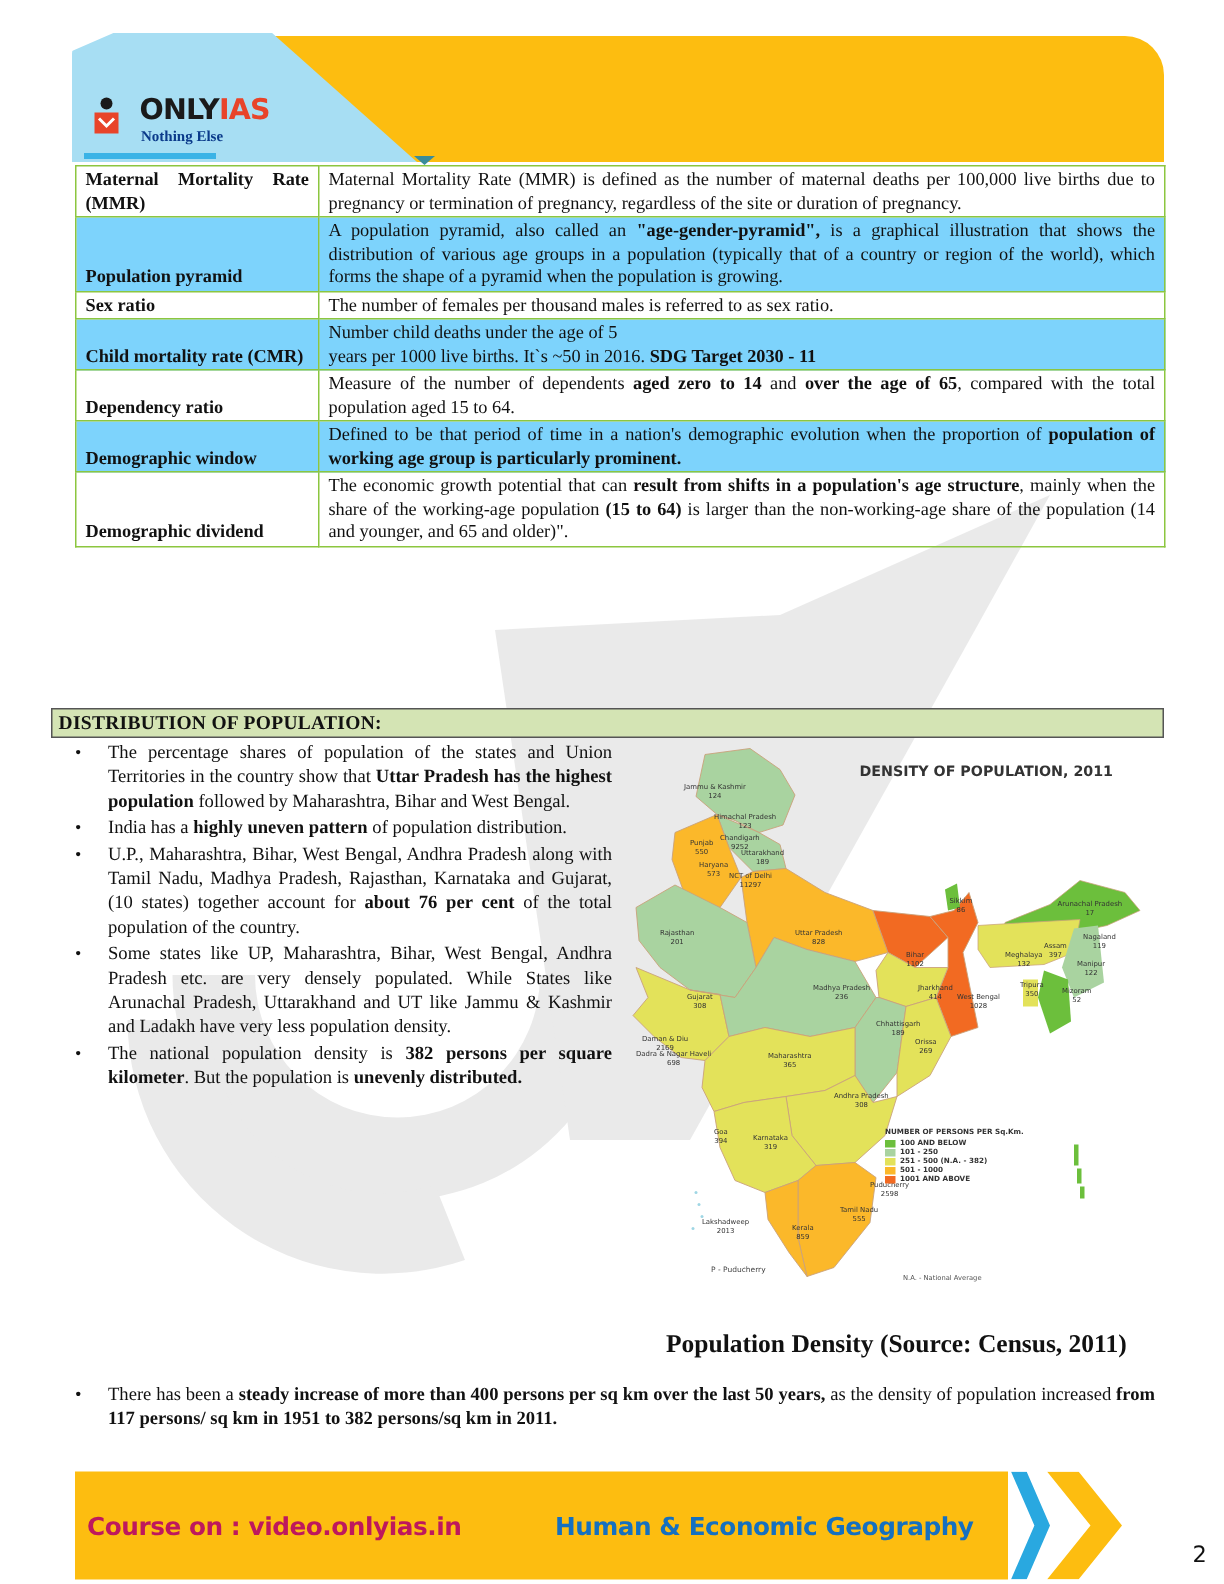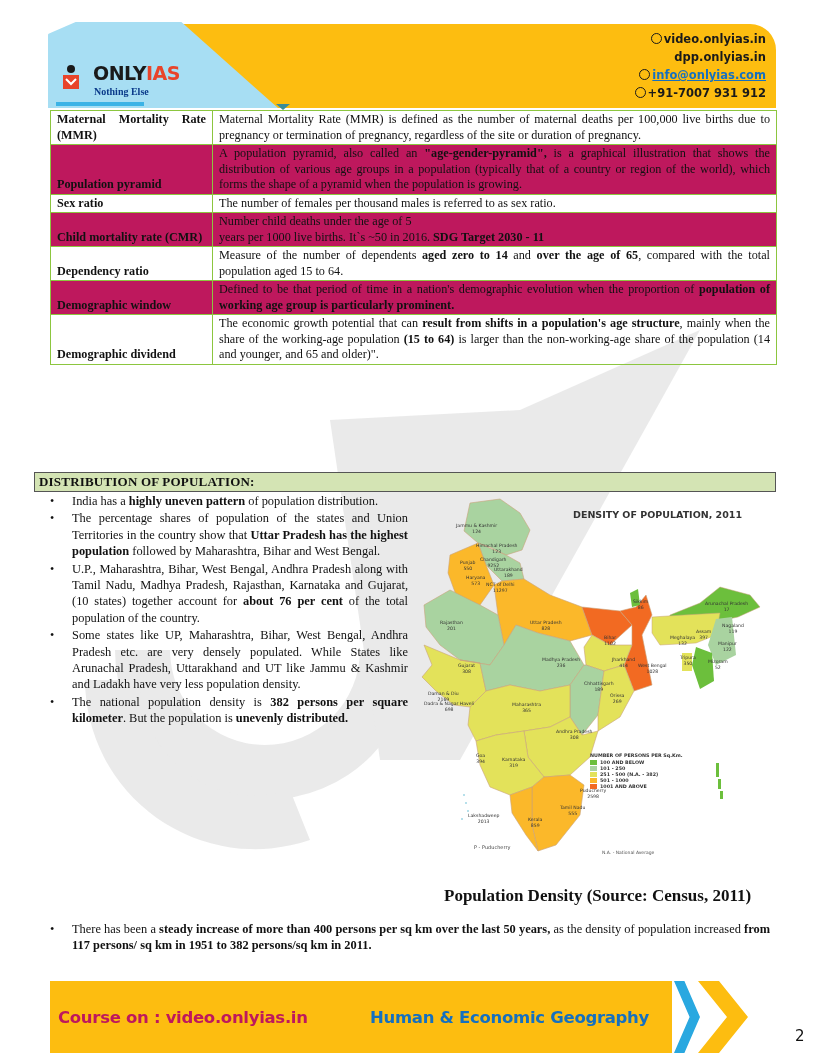--- a/index.html
+++ b/index.html
@@ -22,21 +22,21 @@
   .brand { position: absolute; left: 290px; top: 48px; font-family: "DejaVu Sans", sans-serif; font-weight: bold; font-size: 23px; color: #1570c0; letter-spacing: 0.5px; }
   .contacts { position: absolute; right: 10px; top: 8px; text-align: right; font-family: "DejaVu Sans", sans-serif; font-weight: bold; font-size: 11.5px; color: #1a1a1a; line-height: 18px; }
   .contacts .email { color: #1570c0; text-decoration: underline; }
   .contacts .ic { display: inline-block; width: 11px; height: 11px; border: 1.5px solid #1a1a1a; border-radius: 50%; margin-right: 2px; vertical-align: -1px; }
 
   
   .deftable { position: absolute; left: 50px; top: 110px; width: 727px; border-collapse: collapse; font-size: 12.2px; line-height: 15.5px; }
   .deftable td { border: 1px solid #8cc63f; padding: 1px 6px 1px 6px; vertical-align: bottom; }
   .deftable td.term { width: 162px; font-weight: bold; text-align: justify; text-align-last: left; }
   .deftable td.desc { text-align: justify; vertical-align: top; }
-  .deftable tr.alt td { background: #be185d; }
+  .deftable tr.alt td { background: #7dd3fc; }
   .deftable b { font-weight: bold; }
 
   
   .section-head { position: absolute; left: 34px; top: 472px; width: 742px; height: 20px; background: #d4e4b4; border: 1px solid #555; font-weight: bold; font-size: 13px; padding: 1px 4px; letter-spacing: 0.2px; }
 
   
   .bullets { position: absolute; left: 40px; top: 493px; width: 368px; font-size: 12.4px; line-height: 16.4px; }
   .bullets li { list-style: none; position: relative; padding-left: 32px; text-align: justify; margin-bottom: 1px; }
   .bullets li::before { content: "\2022"; position: absolute; left: 10px; top: 0; font-size: 12px; }
   .bullets b { font-weight: bold; }
@@ -88,26 +88,20 @@
   <div class="header-notch"></div>
   <div class="logo">
     <svg class="logo-mark" viewBox="0 0 22 26">
       <circle cx="11" cy="5" r="4" fill="#1a1a1a"></circle>
       <path d="M3 11 L19 11 L19 25 L3 25 Z" fill="#e8442a"></path>
       <path d="M6 15 L11 20 L16 15" stroke="#fff" stroke-width="2" fill="none"></path>
     </svg>
     <span class="logo-text"><span>ONLY</span><span class="ias">IAS</span></span>
     <span class="logo-tag">Nothing Else</span>
   </div>
-  <div class="contacts">
-    <div><span class="ic"></span><span>video.onlyias.in</span></div>
-    <div><span>dpp.onlyias.in</span></div>
-    <div><span class="ic"></span><span class="email">info@onlyias.com</span></div>
-    <div><span class="ic"></span><span>+91-7007 931 912</span></div>
-  </div>
 </div>
 
 <table class="deftable">
   <tbody id="def-body">
       <tr>
         <td class="term">Maternal Mortality Rate (MMR)</td>
         <td class="desc"><span>Maternal Mortality Rate (MMR) is defined as the number of maternal deaths per 100,000 live births due to pregnancy or termination of pregnancy, regardless of the site or duration of pregnancy.</span></td>
       </tr>
       <tr class="alt">
         <td class="term">Population pyramid</td>
@@ -132,22 +126,22 @@
       <tr>
         <td class="term">Demographic dividend</td>
         <td class="desc"><span>The economic growth potential that can </span><b>result from shifts in a population's age structure</b><span>, mainly when the share of the working-age population </span><b>(15 to 64)</b><span> is larger than the non-working-age share of the population (14 and younger, and 65 and older)".</span></td>
       </tr>
     </tbody>
 </table>
 
 <div class="section-head">DISTRIBUTION OF POPULATION:</div>
 
 <ul class="bullets" id="bullet-list">
+    <li><span>The percentage shares of population of the states and Union Territories in the country show that </span><b>Uttar Pradesh has the highest population</b><span> followed by Maharashtra, Bihar and West Bengal.</span></li>
     <li><span>India has a </span><b>highly uneven pattern</b><span> of population distribution.</span></li>
-    <li><span>The percentage shares of population of the states and Union Territories in the country show that </span><b>Uttar Pradesh has the highest population</b><span> followed by Maharashtra, Bihar and West Bengal.</span></li>
     <li><span>U.P., Maharashtra, Bihar, West Bengal, Andhra Pradesh along with Tamil Nadu, Madhya Pradesh, Rajasthan, Karnataka and Gujarat, (10 states) together account for </span><b>about 76 per cent</b><span> of the total population of the country.</span></li>
     <li><span>Some states like UP, Maharashtra, Bihar, West Bengal, Andhra Pradesh etc. are very densely populated. While States like Arunachal Pradesh, Uttarakhand and UT like Jammu &amp; Kashmir and Ladakh have very less population density.</span></li>
     <li><span>The national population density is </span><b>382 persons per square kilometer</b><span>. But the population is </span><b>unevenly distributed.</b></li>
   </ul>
 
 <div class="map">
   <svg width="362" height="365" viewBox="0 0 362 365">
 
     <path d="M50 8 L80 4 L100 18 L110 35 L102 55 L86 60 L70 52 L58 48 L44 36 Z" fill="#a9d3a0" stroke="#c9a27a" stroke-width="0.6"></path>
 

